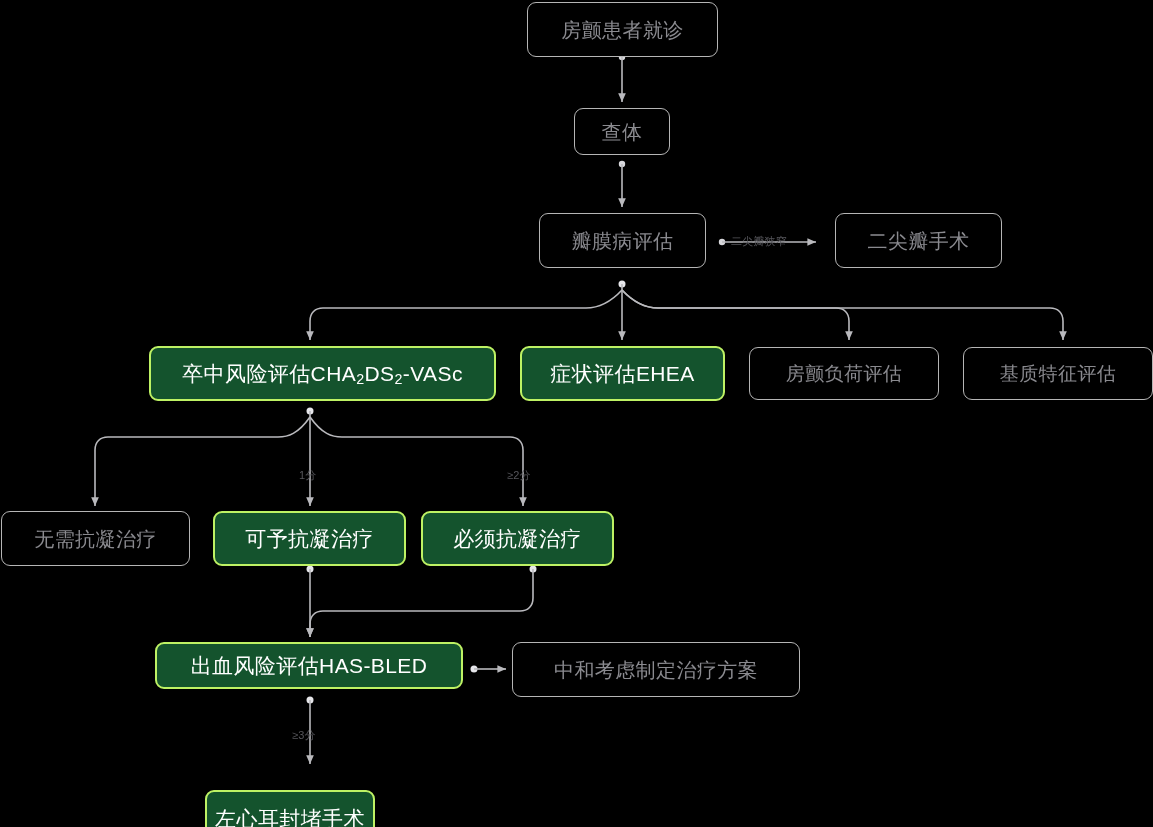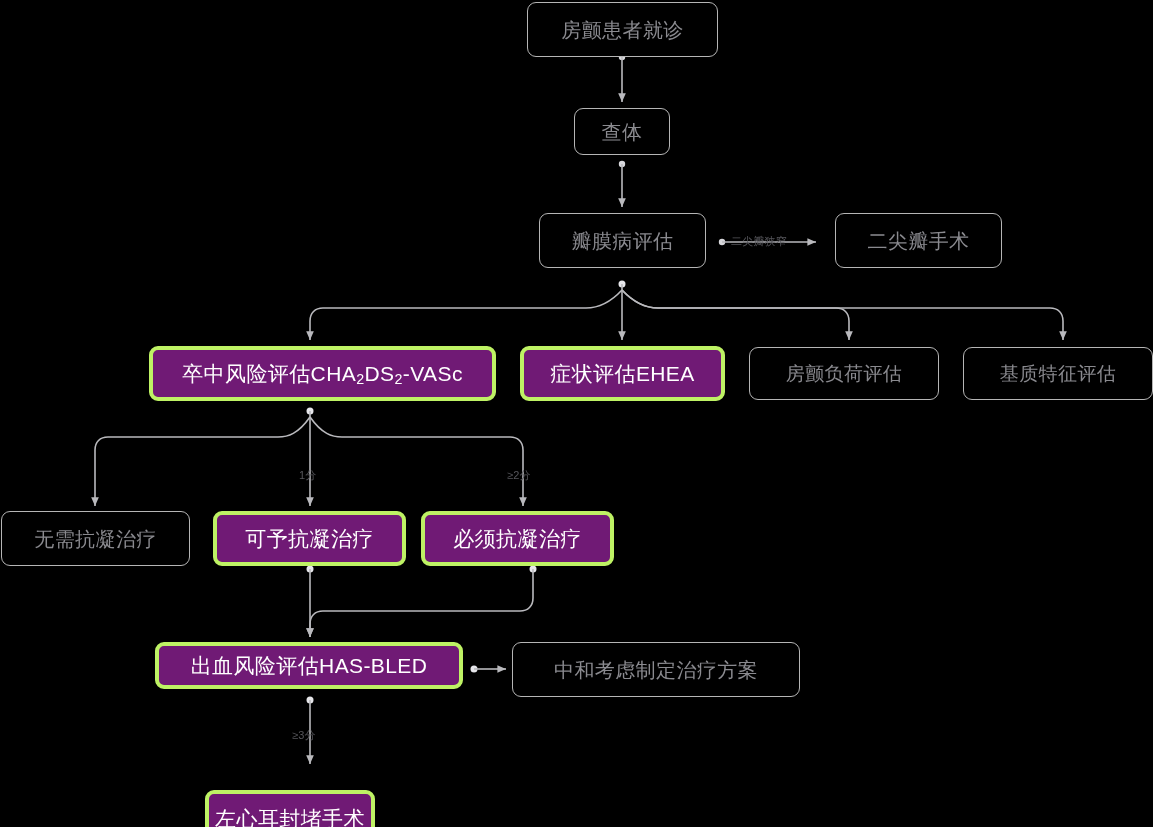--- a/index.html
+++ b/index.html
@@ -31,22 +31,22 @@
     border-radius: 9px;
     white-space: nowrap;
     letter-spacing: 0.4px;
   }
   .node.dark {
     background: #000000;
     border: 1px solid #b5b5b5;
     color: #8a8a8f;
   }
   .node.accent {
-    background: #701a75;
-    border: 4px solid #bef264;
+    background: #14532d;
+    border: 2px solid #bef264;
     color: #ffffff;
   }
   .node .label { line-height: 1; }
   .edge-label {
     position: absolute;
     color: #56565b;
     font-size: 11px;
     line-height: 1;
     white-space: nowrap;
     letter-spacing: 0.2px;

